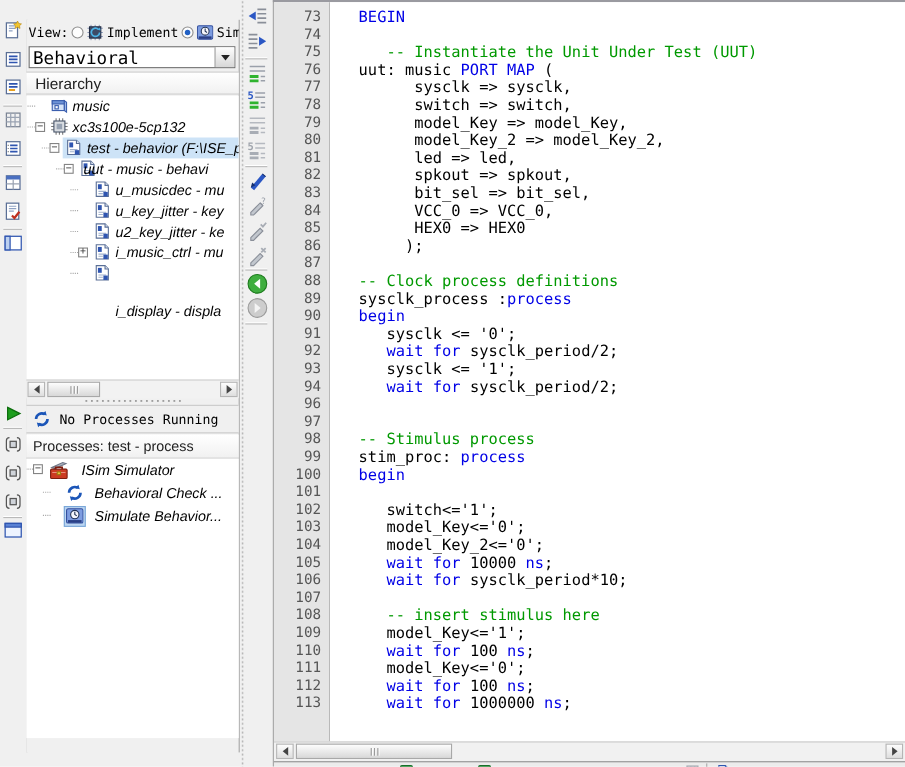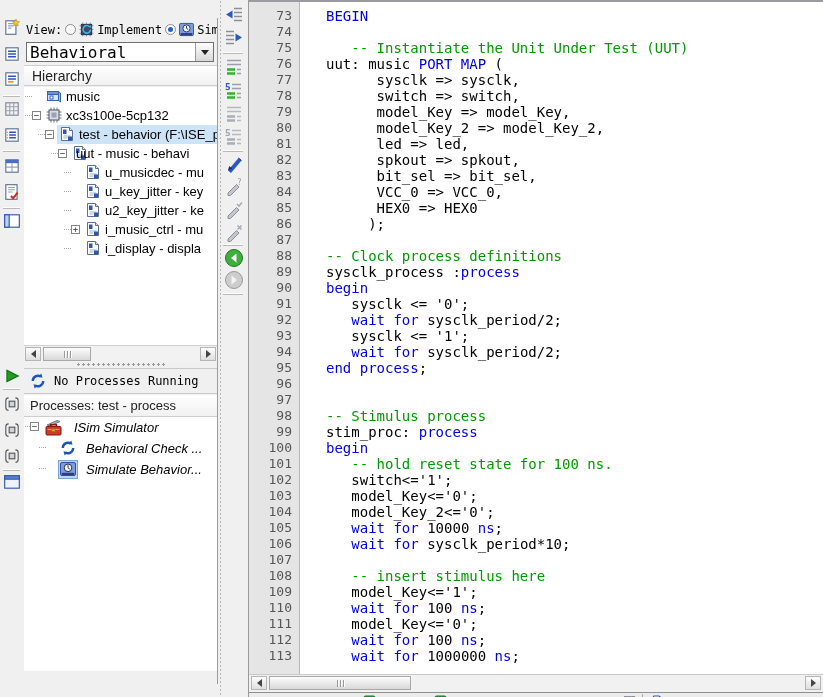--- a/index.html
+++ b/index.html
@@ -47,21 +47,21 @@
   .dropdown .darrow::after{content:"";border:4px solid transparent;border-top:5px solid #222;
     margin-top:4px;}
 
   .hier-header{position:absolute;left:0;top:47px;width:100%;height:21px;
     background:linear-gradient(#ffffff,#f1f1f1);
     border-top:1px solid #cfcfcf;border-bottom:1px solid #cfcfcf;
     font-size:14px;color:#222;display:flex;align-items:center;padding-left:8px;box-sizing:border-box;}
 
   .tree{position:absolute;left:0;top:69px;width:100%;height:258px;background:#fff;
     overflow:hidden;}
-  .trow{position:relative;height:19px;white-space:nowrap;}
+  .trow{position:relative;height:19px;white-space:nowrap;font-style:italic;}
   .trow .hl{position:absolute;top:0;height:19px;right:0;background:#cde3f7;}
   .expander{position:absolute;top:5px;width:9px;height:9px;background:#fff;
     border:1px solid #848484;box-sizing:border-box;
     font-family:"DejaVu Sans Mono",monospace;font-size:9px;line-height:6px;text-align:center;color:#333;}
   .ticon{position:absolute;top:1px;width:16px;height:16px;}
   .ticon svg{width:16px;height:16px;display:block;}
   .tlabel{position:absolute;top:0;line-height:19px;font-size:13px;color:#000;}
   .guide{position:absolute;top:9px;height:1px;border-top:1px dotted #a8a8a8;}
 
   
@@ -380,21 +380,21 @@
           <span class="guide" style="left: 40px; width: 7px;"></span>
           <span class="ticon" style="left: 61px;">
             <svg viewBox="0 0 16 16" xmlns="http://www.w3.org/2000/svg">
               <path d="M2.5 1.5h8l3 3v10h-11z" fill="#fff" stroke="#5a6f96"></path>
               <path d="M10.5 1.5v3h3" fill="#dfe6f2" stroke="#5a6f96"></path>
               <rect x="4" y="3.5" width="3.5" height="4.5" fill="#2f55b0"></rect>
               <path d="M4.5 10h7M4.5 12h4" stroke="#9fb0cc"></path>
               <rect x="9" y="10.5" width="4" height="4" fill="#2f55b0"></rect>
             </svg>
           </span>
-          <span class="tlabel" style="left: 81px;">i_display - displa</span>
+          <span class="tlabel" style="left: 81px; margin-top: 34px;">i_display - displa</span>
         </div>
       </div>
 
     <div class="hscroll">
       <div class="sb-btn" style="left:1px">
           <span class="arr-l"></span>
         </div>
       <div class="sb-thumb" style="left:19px;width:48px">
         <span class="grip"></span>
           <span class="grip"></span>
@@ -568,27 +568,26 @@
         <div class="code-line"><span class="lnum">85</span><span class="ltext"><span class="pl">      HEX0 =&gt; HEX0</span></span></div>
         <div class="code-line"><span class="lnum">86</span><span class="ltext"><span class="pl">     );</span></span></div>
         <div class="code-line"><span class="lnum">87</span><span class="ltext"></span></div>
         <div class="code-line"><span class="lnum">88</span><span class="ltext"><span class="cm">-- Clock process definitions</span></span></div>
         <div class="code-line"><span class="lnum">89</span><span class="ltext"><span class="pl">sysclk_process :</span><span class="kw">process</span></span></div>
         <div class="code-line"><span class="lnum">90</span><span class="ltext"><span class="kw">begin</span></span></div>
         <div class="code-line"><span class="lnum">91</span><span class="ltext"><span class="pl">   sysclk &lt;= '0';</span></span></div>
         <div class="code-line"><span class="lnum">92</span><span class="ltext"><span class="pl">   </span><span class="kw">wait for</span><span class="pl"> sysclk_period/2;</span></span></div>
         <div class="code-line"><span class="lnum">93</span><span class="ltext"><span class="pl">   sysclk &lt;= '1';</span></span></div>
         <div class="code-line"><span class="lnum">94</span><span class="ltext"><span class="pl">   </span><span class="kw">wait for</span><span class="pl"> sysclk_period/2;</span></span></div>
-        <div class="code-line"><span class="lnum">95</span><span class="ltext"><span class="kw">end process</span><span class="pl">;</span></span></div>
         <div class="code-line"><span class="lnum">96</span><span class="ltext"></span></div>
         <div class="code-line"><span class="lnum">97</span><span class="ltext"></span></div>
         <div class="code-line"><span class="lnum">98</span><span class="ltext"><span class="cm">-- Stimulus process</span></span></div>
         <div class="code-line"><span class="lnum">99</span><span class="ltext"><span class="pl">stim_proc: </span><span class="kw">process</span></span></div>
         <div class="code-line"><span class="lnum">100</span><span class="ltext"><span class="kw">begin</span></span></div>
-        <div class="code-line"><span class="lnum">101</span><span class="ltext"><span class="pl">   </span><span class="cm">-- hold reset state for 100 ns.</span></span></div>
+        <div class="code-line"><span class="lnum">101</span><span class="ltext"><span class="pl">   </span></span></div>
         <div class="code-line"><span class="lnum">102</span><span class="ltext"><span class="pl">   switch&lt;='1';</span></span></div>
         <div class="code-line"><span class="lnum">103</span><span class="ltext"><span class="pl">   model_Key&lt;='0';</span></span></div>
         <div class="code-line"><span class="lnum">104</span><span class="ltext"><span class="pl">   model_Key_2&lt;='0';</span></span></div>
         <div class="code-line"><span class="lnum">105</span><span class="ltext"><span class="pl">   </span><span class="kw">wait for</span><span class="pl"> 10000 </span><span class="kw">ns</span><span class="pl">;</span></span></div>
         <div class="code-line"><span class="lnum">106</span><span class="ltext"><span class="pl">   </span><span class="kw">wait for</span><span class="pl"> sysclk_period*10;</span></span></div>
         <div class="code-line"><span class="lnum">107</span><span class="ltext"></span></div>
         <div class="code-line"><span class="lnum">108</span><span class="ltext"><span class="pl">   </span><span class="cm">-- insert stimulus here</span></span></div>
         <div class="code-line"><span class="lnum">109</span><span class="ltext"><span class="pl">   model_Key&lt;='1';</span></span></div>
         <div class="code-line"><span class="lnum">110</span><span class="ltext"><span class="pl">   </span><span class="kw">wait for</span><span class="pl"> 100 </span><span class="kw">ns</span><span class="pl">;</span></span></div>
         <div class="code-line"><span class="lnum">111</span><span class="ltext"><span class="pl">   model_Key&lt;='0';</span></span></div>

